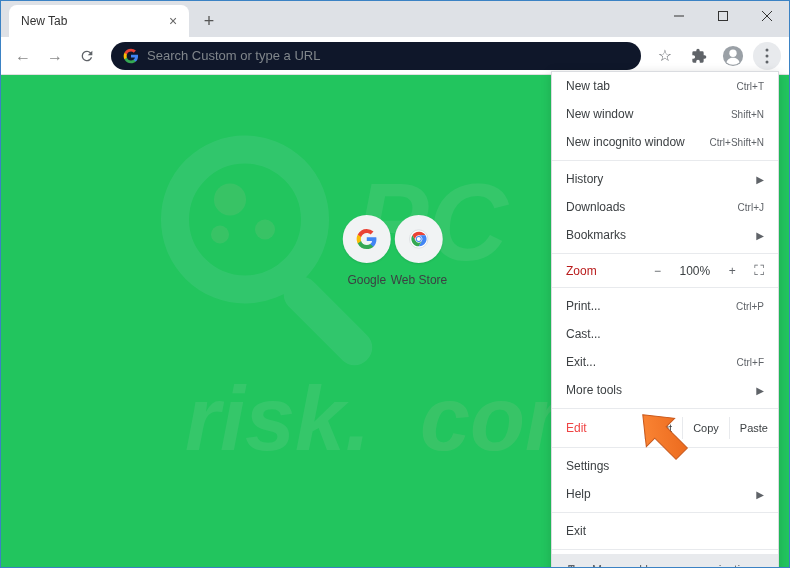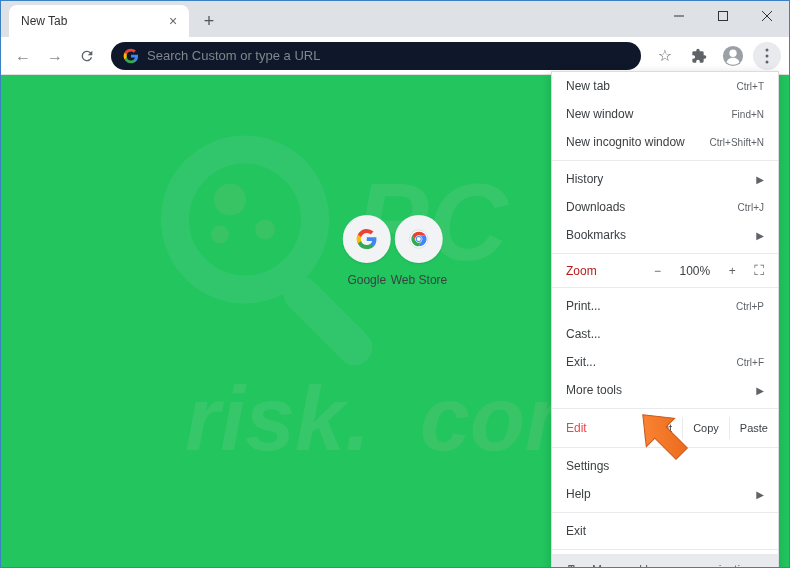--- a/index.html
+++ b/index.html
@@ -167,21 +167,21 @@
   </div>
 </div>
 
 <div class="menu">
   <div class="menu-row">
     <span>New tab</span>
     <span class="menu-shortcut">Ctrl+T</span>
   </div>
   <div class="menu-row">
     <span>New window</span>
-    <span class="menu-shortcut">Find+N</span>
+    <span class="menu-shortcut">Shift+N</span>
   </div>
   <div class="menu-row">
     <span>New incognito window</span>
     <span class="menu-shortcut">Ctrl+Shift+N</span>
   </div>
   <div class="menu-sep"></div>
   <div class="menu-row">
     <span>History</span>
     <span class="menu-arrow">▶</span>
   </div>

